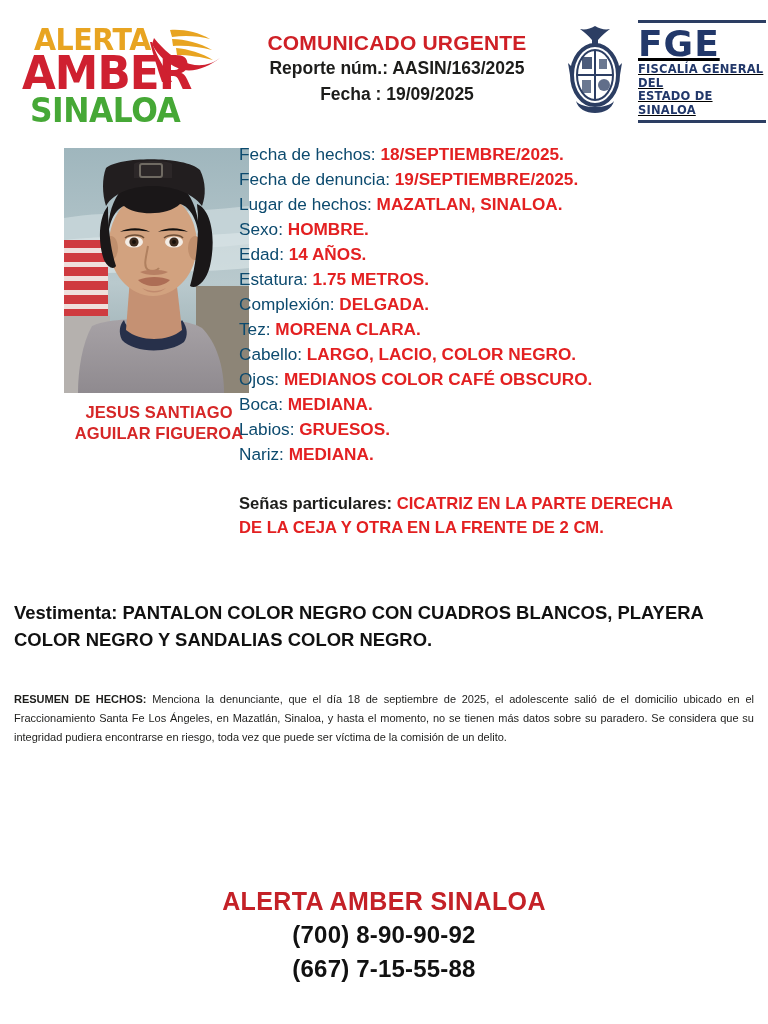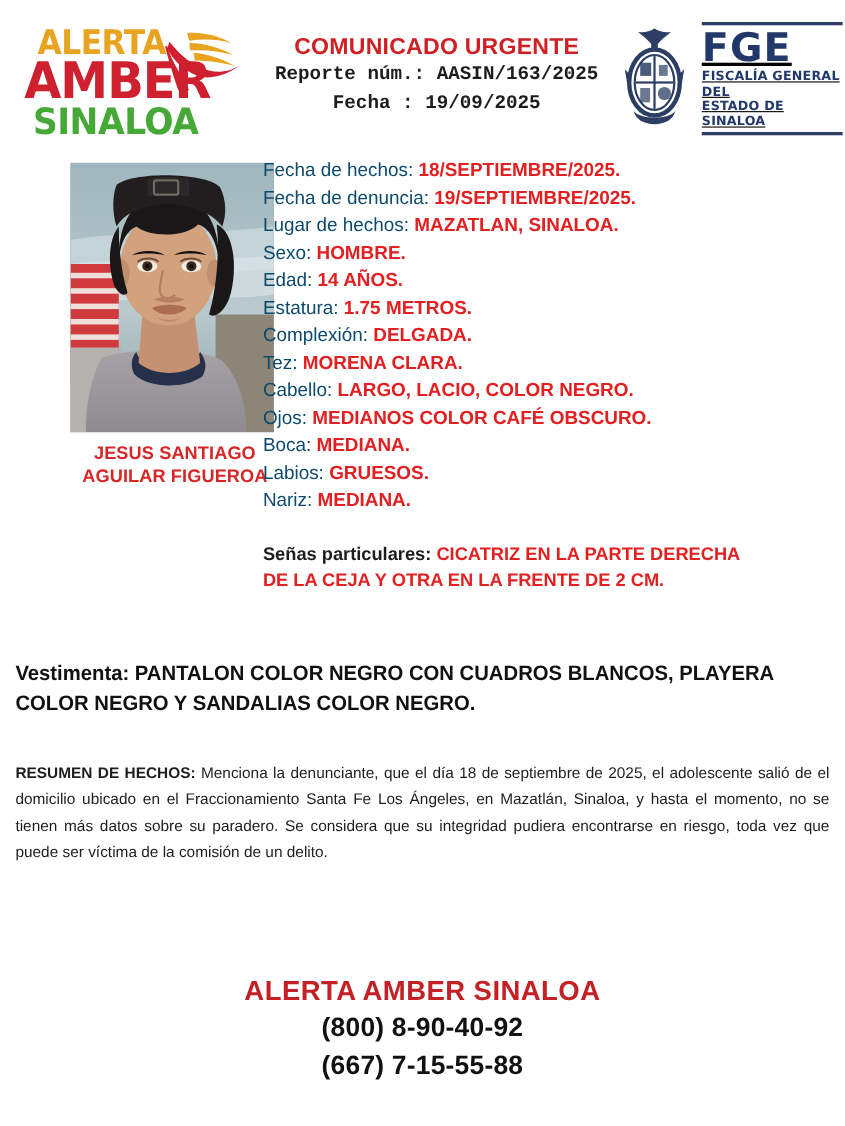--- a/index.html
+++ b/index.html
@@ -90,21 +90,20 @@
     font-weight: bold;
     color: #cf2026;
     letter-spacing: 0.2px;
     line-height: 1.25;
   }
   .reporte, .fecha-hdr {
     font-size: 17.5px;
     font-weight: bold;
     color: #1d1d1b;
     line-height: 1.45;
-    font-family: Liberation Mono, monospace;
   }
 
   
   .fge {
     position: absolute;
     left: 566px;
     top: 20px;
     width: 190px;
     height: 102px;
   }
@@ -211,21 +210,21 @@
     transform: scaleX(0.97);
     transform-origin: left top;
   }
 
   
   .resumen {
     position: absolute;
     left: 14px;
     top: 690px;
     width: 740px;
-    font-size: 14px;
+    font-size: 11px;
     line-height: 1.72;
     color: #1d1d1b;
     text-align: justify;
   }
   .resumen .lbl { font-weight: bold; }
 
   
   .footer {
     position: absolute;
     left: 0;
@@ -428,17 +427,17 @@
     <span>PANTALON COLOR NEGRO CON CUADROS BLANCOS, PLAYERA COLOR NEGRO Y SANDALIAS COLOR NEGRO.</span>
   </div>
 
   <div class="resumen">
     <span class="lbl">RESUMEN DE HECHOS:</span>
     <span>Menciona la denunciante, que el día 18 de septiembre de 2025, el adolescente salió de el domicilio ubicado en el Fraccionamiento Santa Fe Los Ángeles, en Mazatlán, Sinaloa, y hasta el momento, no se tienen más datos sobre su paradero. Se considera que su integridad pudiera encontrarse en riesgo, toda vez que puede ser víctima de la comisión de un delito.</span>
   </div>
 
   <div class="footer">
     <div class="footer-title">ALERTA AMBER SINALOA</div>
-    <div class="footer-phone">(800) 8-90-40-92</div>
+    <div class="footer-phone">(700) 8-90-90-92</div>
     <div class="footer-phone">(667) 7-15-55-88</div>
   </div>
 
 </div>
 
 </body></html>

